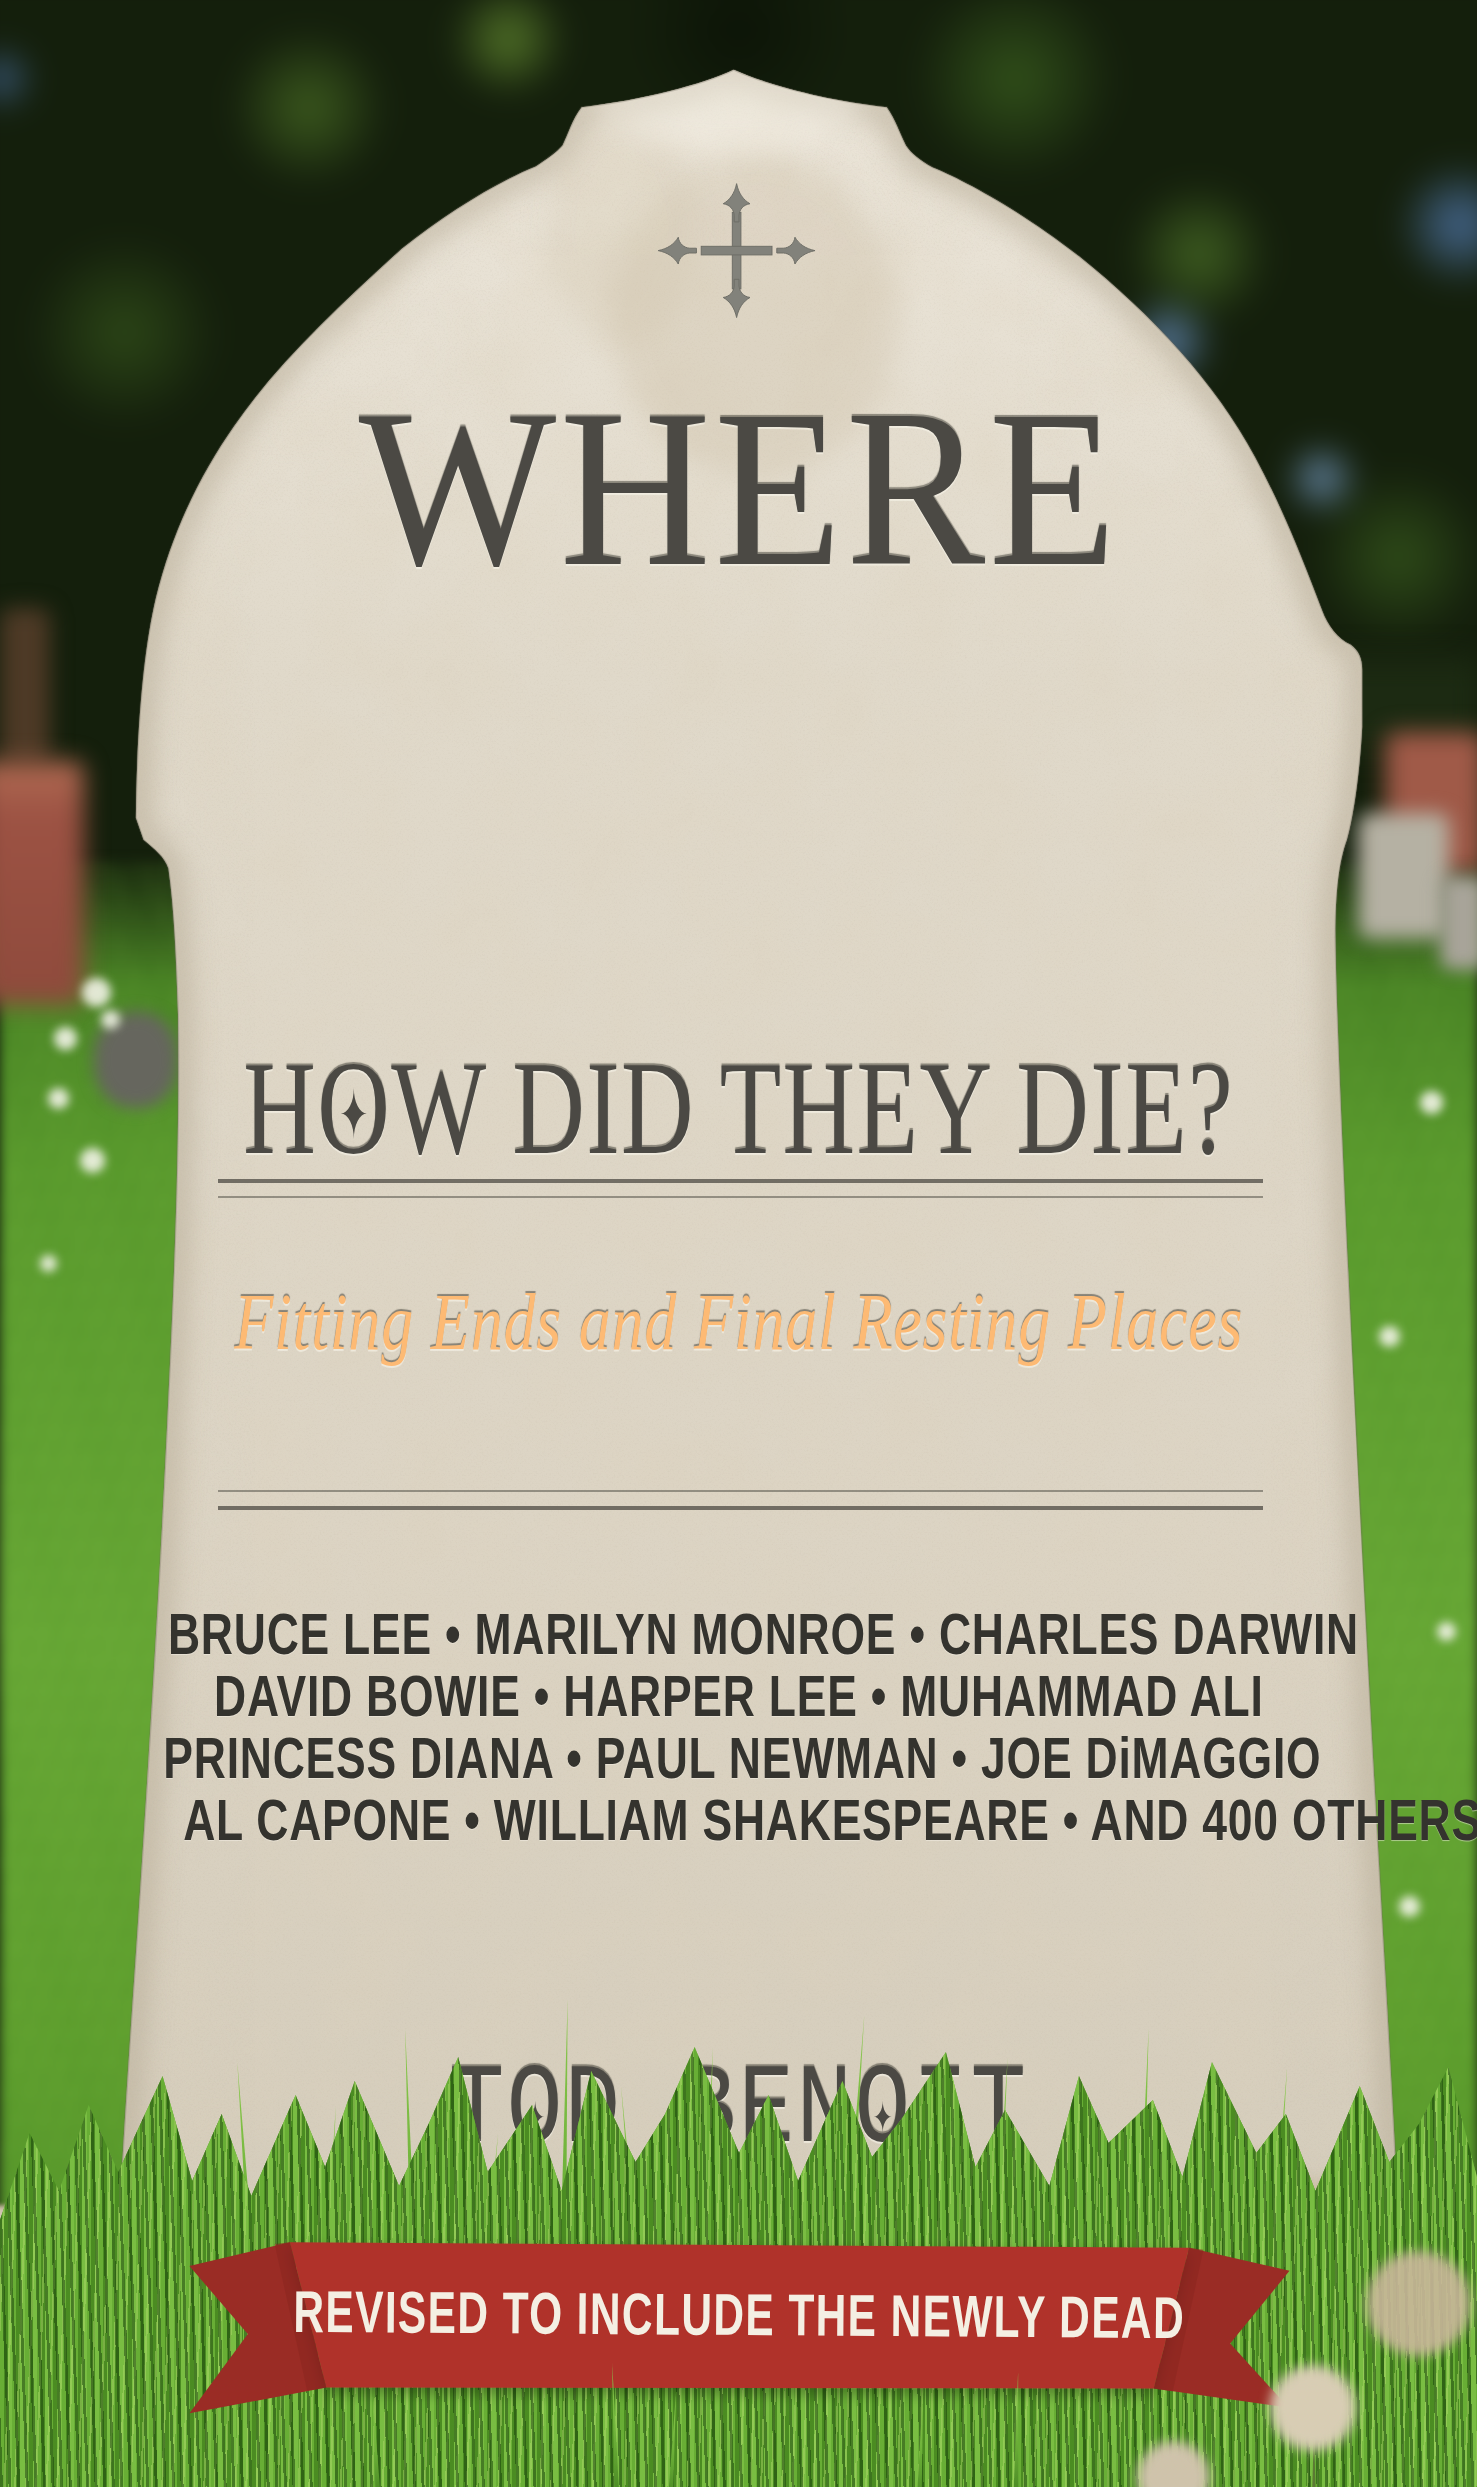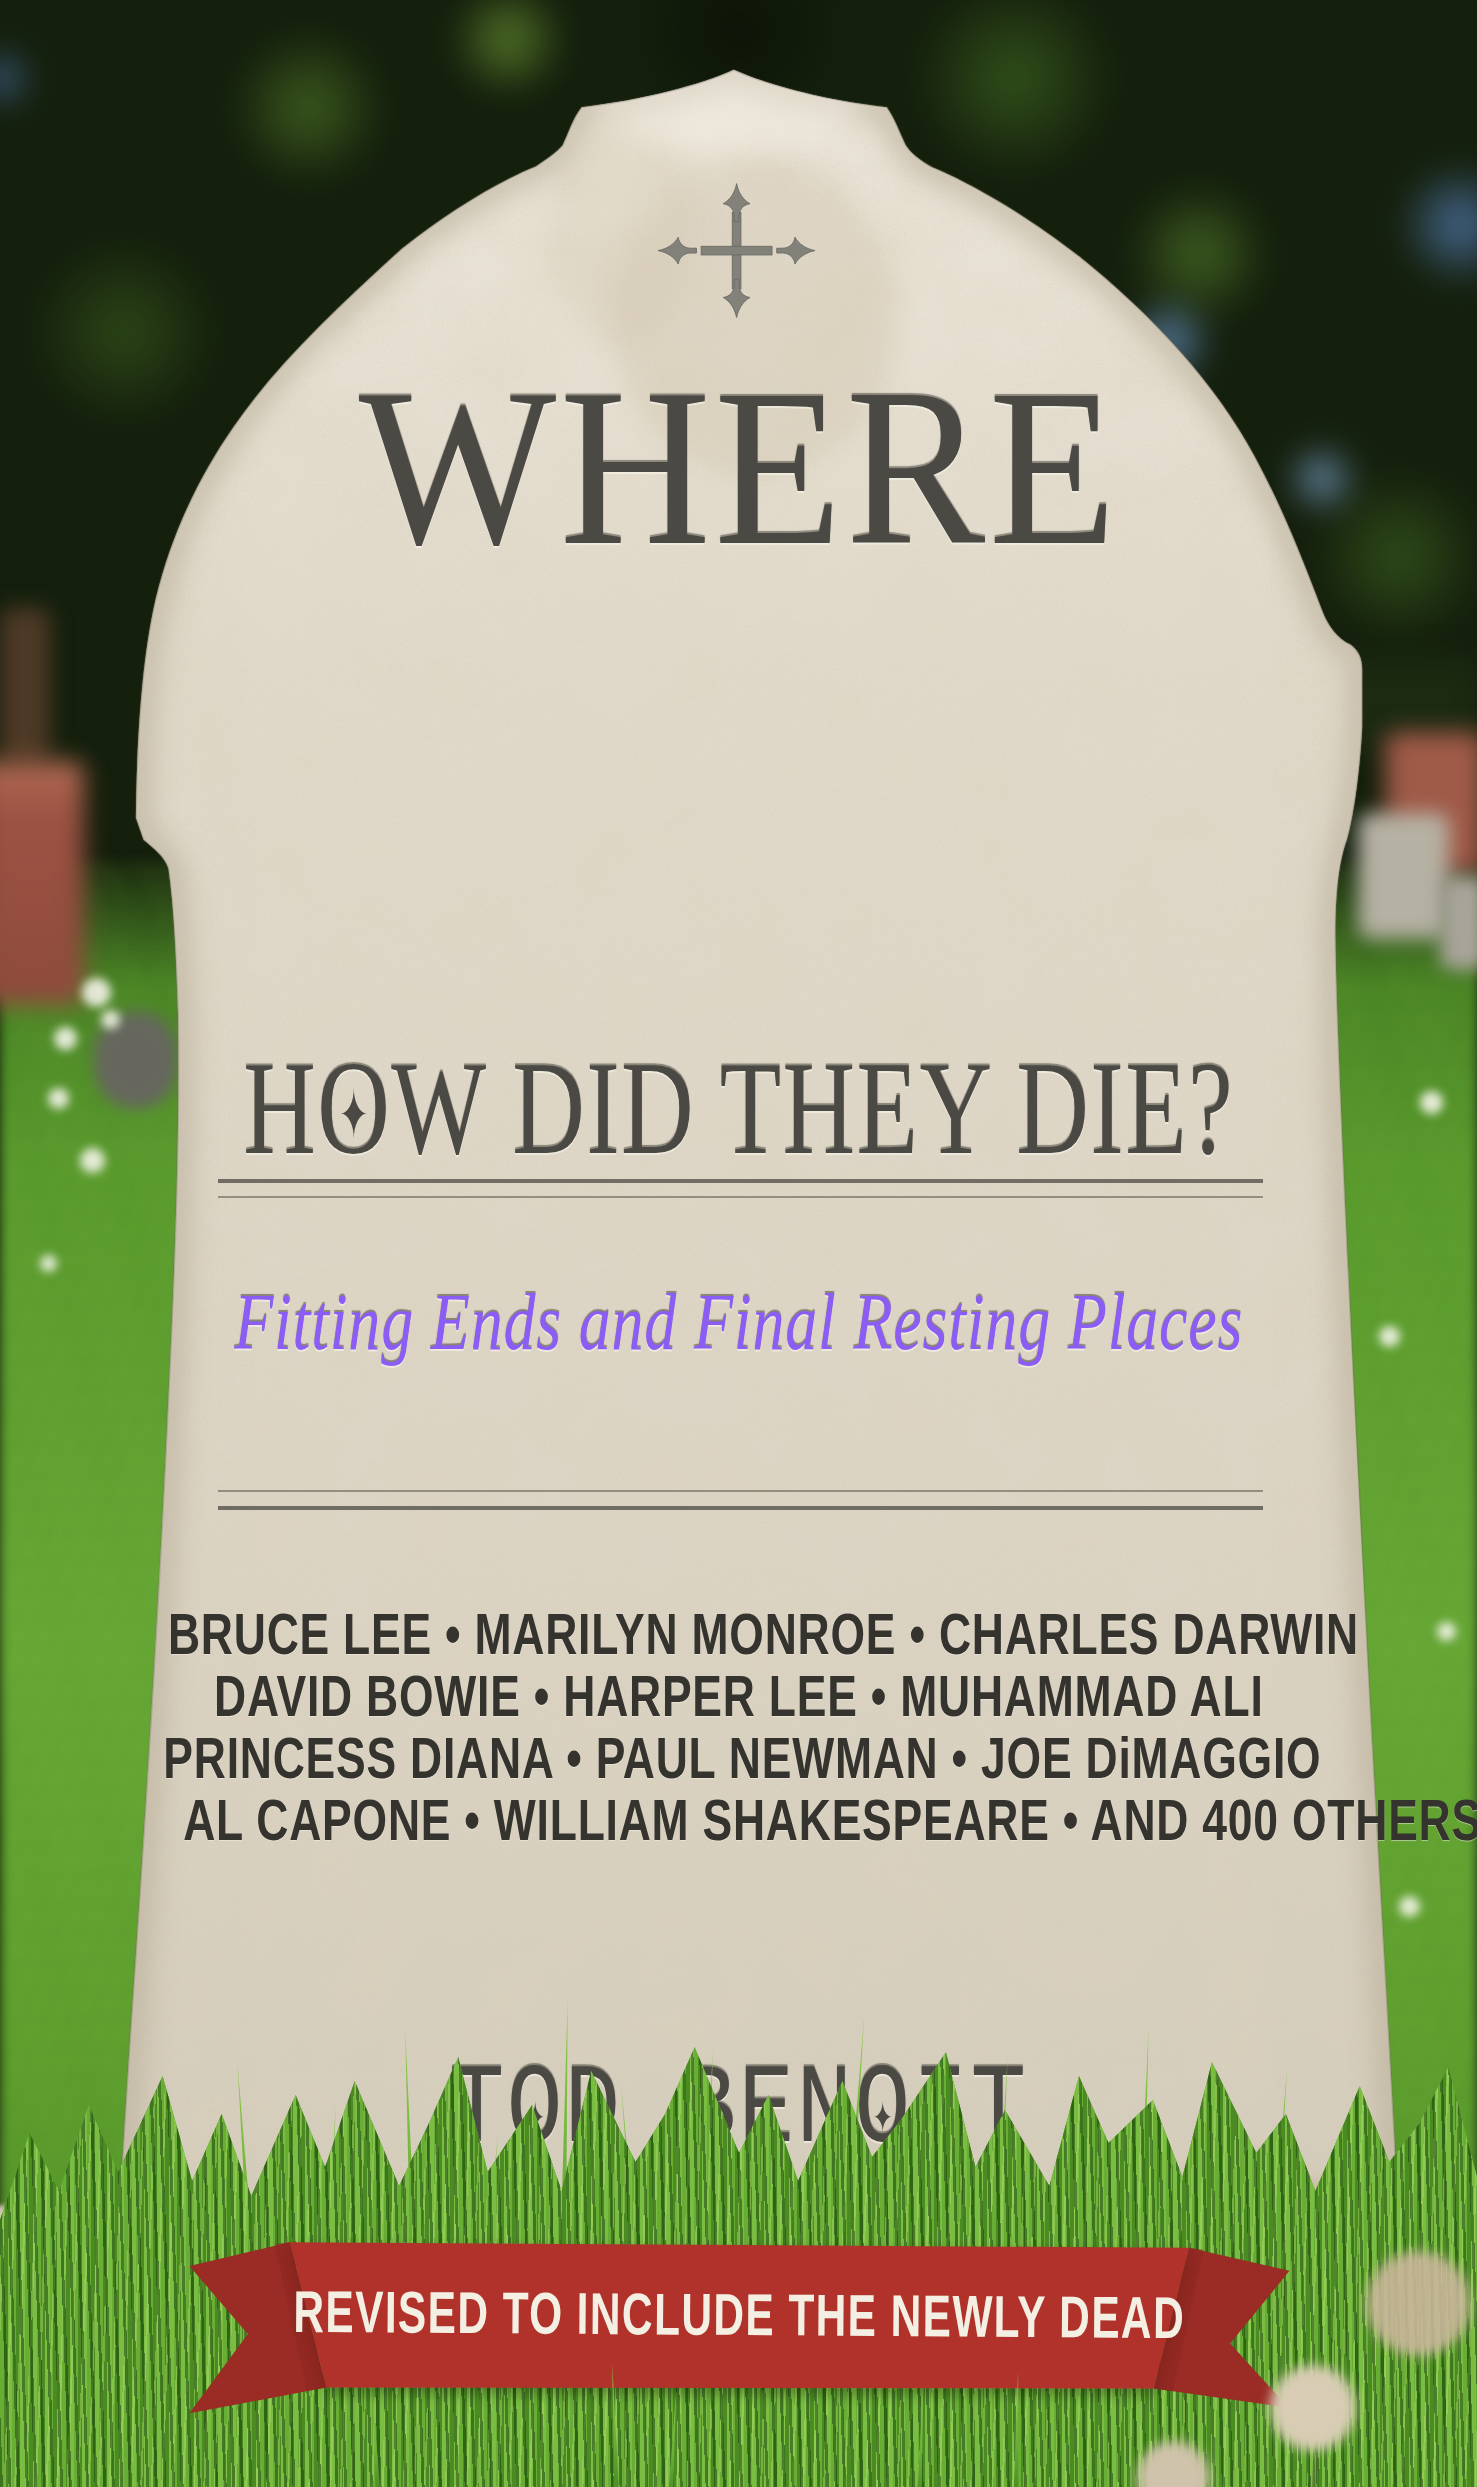--- a/index.html
+++ b/index.html
@@ -43,21 +43,21 @@
   .fluff{border-radius:50%;background:rgba(246,246,236,.88);filter:blur(4.8px);}
 
   
   .etxt{left:0;width:1478px;text-align:center;color:#4b4944;
         text-shadow:0 -1.9px 1px rgba(32,30,25,.45), 0 1.9px 1px rgba(248,244,234,.65);}
   .squeeze{display:inline-block;white-space:nowrap;}
   .title-line{font-size:225px;line-height:1;letter-spacing:3.8px;}
   .title-line .squeeze{transform:scaleX(.93);transform-origin:center;}
   .how-line{font-size:134px;line-height:1;letter-spacing:1.9px;}
   .how-line .squeeze{transform:scaleX(.75);transform-origin:center;}
-  .tagline{font-style:italic;font-size:80px;line-height:1;color:#8b5cf6;letter-spacing:1px;}
+  .tagline{font-style:italic;font-size:80px;line-height:1;color:#fdba74;letter-spacing:1px;}
   .tagline .squeeze{transform:scaleX(.80);transform-origin:center;}
   .names{font-family:"Liberation Sans", sans-serif;font-weight:bold;font-size:57px;line-height:62px;
          color:#34332e;text-shadow:0 1px 1px rgba(250,246,236,.5);}
   .names .squeeze{transform:scaleX(.78);transform-origin:center;letter-spacing:1px;}
   .author-line{font-size:113px;line-height:1;letter-spacing:2.9px;font-family:Liberation Mono, monospace;}
   .author-line .squeeze{transform:scaleX(.82);transform-origin:center;}
   .rule{left:218px;width:1045px;background:#56534b;}
   .oo{position:relative;display:inline-block;}
   .oo .star{position:absolute;left:50%;top:55%;transform:translate(-50%,-50%) scale(.34,.5);
             font-size:1em;color:#4b4944;text-shadow:none;}
@@ -174,21 +174,21 @@
     <g fill="#82827b" stroke="#6d6d66" stroke-width="1">
       <rect x="765.5" y="222" width="9" height="80"></rect>
       <rect x="733" y="257.5" width="74" height="9"></rect>
       <use href="#fleur" transform="translate(770,230)"></use>
       <use href="#fleur" transform="translate(726,262) rotate(-90)"></use>
       <use href="#fleur" transform="translate(814,262) rotate(90)"></use>
       <use href="#fleur" transform="translate(770,294) rotate(180)"></use>
     </g>
   </svg>
 
-  <div class="abs etxt title-line" style="top:355px"><span class="squeeze">WHERE</span></div>
+  <div class="abs etxt title-line" style="top:376px"><span class="squeeze">WHERE</span></div>
 
   <div class="abs etxt how-line" style="top:1041px">
     <span class="squeeze"><span>H</span><span class="oo"><span>O</span><span class="star">✦</span></span><span>W DID THEY DIE?</span></span>
   </div>
 
   <div class="abs rule" style="top:1179px;height:3.8px;opacity:.8"></div>
   <div class="abs rule" style="top:1196px;height:1.9px;opacity:.55"></div>
 
   <div class="abs etxt tagline" style="top:1282px"><span class="squeeze">Fitting Ends and Final Resting Places</span></div>
 

